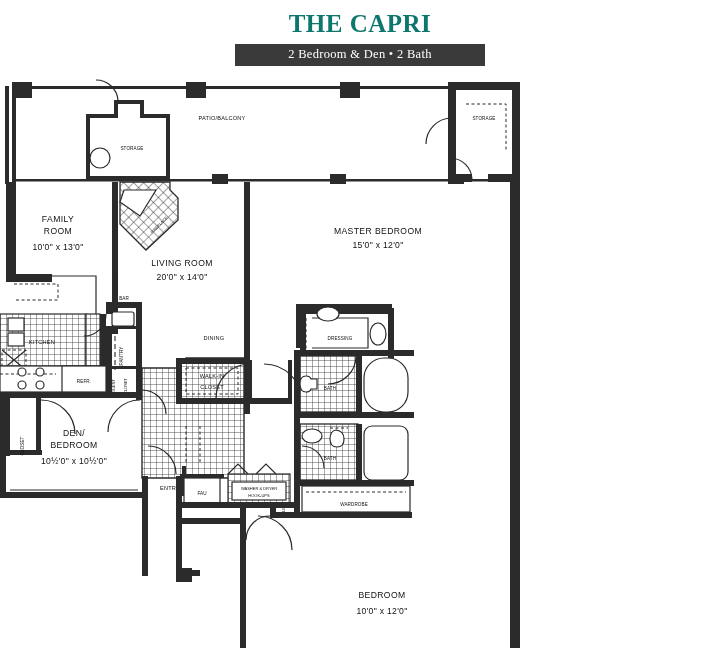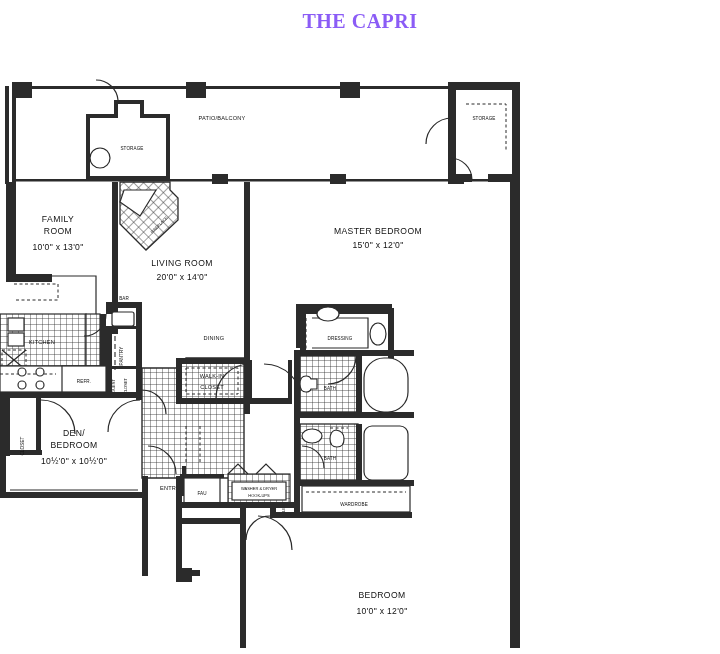--- a/index.html
+++ b/index.html
@@ -21,23 +21,23 @@
     position: relative;
   }
   .title-block {
     width: 100%;
     text-align: center;
     padding-top: 10px;
   }
   .plan-title {
     font-family: "Liberation Serif", serif;
     font-weight: bold;
-    font-size: 20px;
+    font-size: 25px;
     letter-spacing: 0.5px;
-    color: #8b5cf6;
+    color: #0f766e;
     margin: 0;
     line-height: 1.1;
   }
   .subtitle-banner {
     margin: 6px auto 0 auto;
     width: 250px;
     height: 22px;
     background: #3a3a3a;
     display: flex;
     align-items: center;
@@ -99,20 +99,23 @@
     text-anchor: middle;
   }
 </style>
 </head>
 <body>
 
 <div id="page">
 
   <div class="title-block">
     <div class="plan-title">THE CAPRI</div>
+    <div class="subtitle-banner">
+      <span class="subtitle-text">2 Bedroom &amp; Den • 2 Bath</span>
+    </div>
   </div>
 
   <div id="plan-wrap">
   <svg width="720" height="570" viewBox="0 0 720 570" xmlns="http://www.w3.org/2000/svg">
     <defs>
       <pattern id="tilegrid" width="6" height="6" patternUnits="userSpaceOnUse">
         <rect width="6" height="6" fill="#ffffff"></rect>
         <path d="M0 0 H6 M0 0 V6" stroke="#2b2b2b" stroke-width="0.8"></path>
       </pattern>
       <pattern id="diag" width="7" height="7" patternUnits="userSpaceOnUse" patternTransform="rotate(45)">

